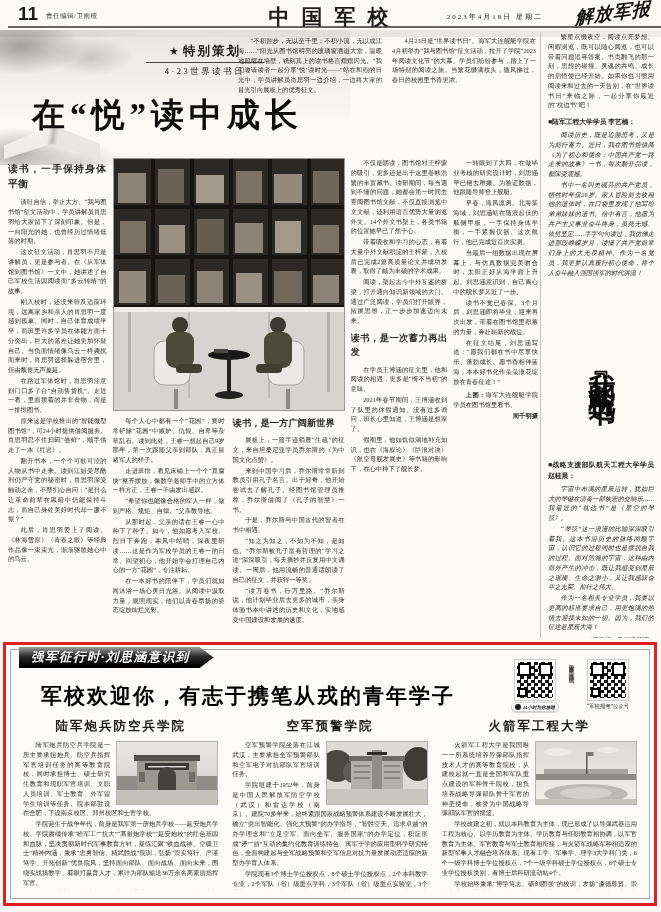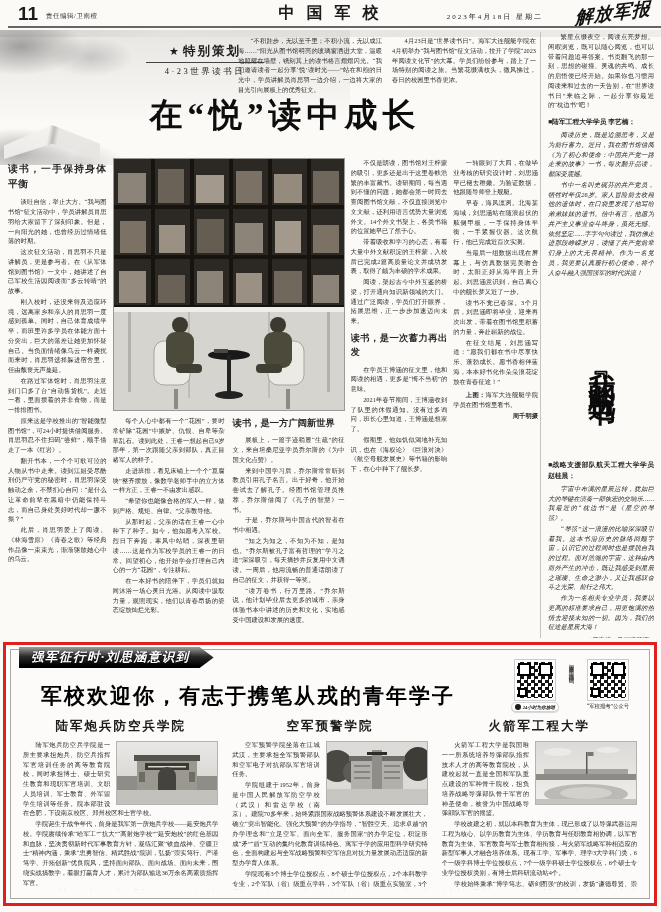--- a/index.html
+++ b/index.html
@@ -8,21 +8,21 @@
     position:relative; width:661px; height:912px; margin:0 auto;
     background:#fbfaf7; overflow:hidden; color:#1c1c1c;
     font-family:"Liberation Serif","DejaVu Serif",serif;
   }
   
   .masthead { position:absolute; top:0; left:8px; right:0; height:28px; border-bottom:2px solid #666; }
   .mast-left { position:absolute; left:10px; top:4px; display:flex; align-items:flex-end; gap:8px; }
   .pagenum { font-family:"Liberation Sans",sans-serif; font-weight:900; font-size:19px; line-height:1; }
   .editor { font-size:6.5px; color:#333; padding-bottom:2px; letter-spacing:.5px; }
   .mast-title { position:absolute; left:50%; top:3px; transform:translateX(-50%);
-    font-weight:900; font-size:16px; letter-spacing:12px; white-space:nowrap; }
+    font-weight:900; font-size:21px; letter-spacing:12px; white-space:nowrap; }
   .mast-date { position:absolute; right:118px; top:12px; font-size:7px; letter-spacing:2px; color:#222; }
   .logo { position:absolute; right:10px; top:1px; font-style:italic; font-weight:900; font-size:18px;
     transform:rotate(-7deg) skewX(-8deg); letter-spacing:1px; color:#111; }
   .scanbar { position:absolute; top:30px; left:0; right:0; height:7px;
     background:linear-gradient(90deg,#c9c7c3,#efeeea 25%,#e2e0dc 60%,#eceae6); opacity:.8; }
   
   .art { position:absolute; left:0; top:30px; width:350px; height:135px; pointer-events:none;
     background:
       radial-gradient(ellipse 95px 45px at 6% 12%, rgba(70,70,70,.45), rgba(70,70,70,0) 65%),
       radial-gradient(ellipse 60px 28px at 26% 20%, rgba(110,110,110,.30), rgba(110,110,110,0) 70%),
@@ -36,21 +36,21 @@
   .badge { position:absolute; left:146px; top:43px; width:118px; text-align:center; }
   .badge-top { display:flex; align-items:center; justify-content:center; gap:4px;
     border-bottom:1px solid #444; padding-bottom:2px; }
   .star { font-size:11px; line-height:1; }
   .badge-title { font-weight:900; font-size:12.5px; letter-spacing:2px; }
   .badge-sub { margin-top:3px; font-size:8.5px; letter-spacing:2.5px; }
   .intro { position:absolute; left:238px; top:36px; width:298px; height:62px;
     column-count:2; column-gap:10px; overflow:hidden; }
   .t { font-size:6.3px; line-height:1.55; text-align:justify; color:#2a2a2a; }
   .t p, p.t { text-indent:2em; margin-bottom:1px; }
-  .headline { position:absolute; left:0; top:93px; width:538px; text-align:center;
+  .headline { position:absolute; left:0; top:93px; width:538px; 
     font-weight:900; font-size:33px; letter-spacing:5px; color:#0d0d0d;padding-left:32px; }
   .byline { position:absolute; left:0; top:138px; width:538px; text-align:center;
     font-size:7.5px; letter-spacing:1px; color:#222; }
   
   .body { position:absolute; left:8px; top:158px; width:530px; height:480px; display:flex; gap:6px; overflow:hidden; }
   .colh { font-weight:900; font-size:9.8px; letter-spacing:.5px; margin:3px 0 6px; text-indent:0 !important; }
   .colh2 { font-weight:900; font-size:9.3px; margin:5px 0 5px; break-inside:avoid; text-indent:0 !important; }
   .c1 { width:100px; overflow:hidden; }
   .cmid { width:232px; }
   .photo { width:232px; height:253px; border:1px solid #999; background:#c9c9c9; overflow:hidden; }

